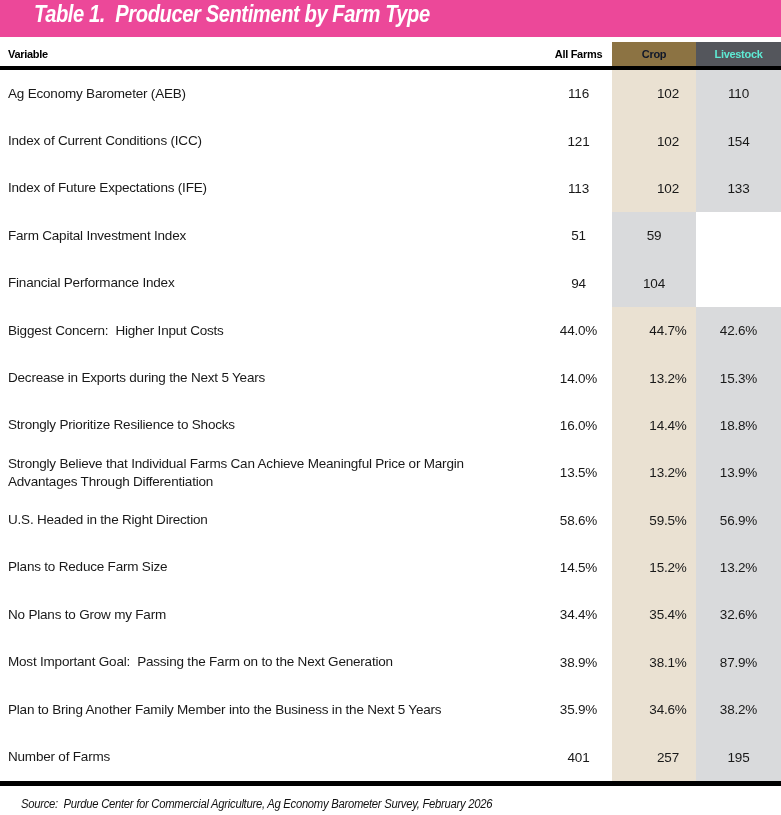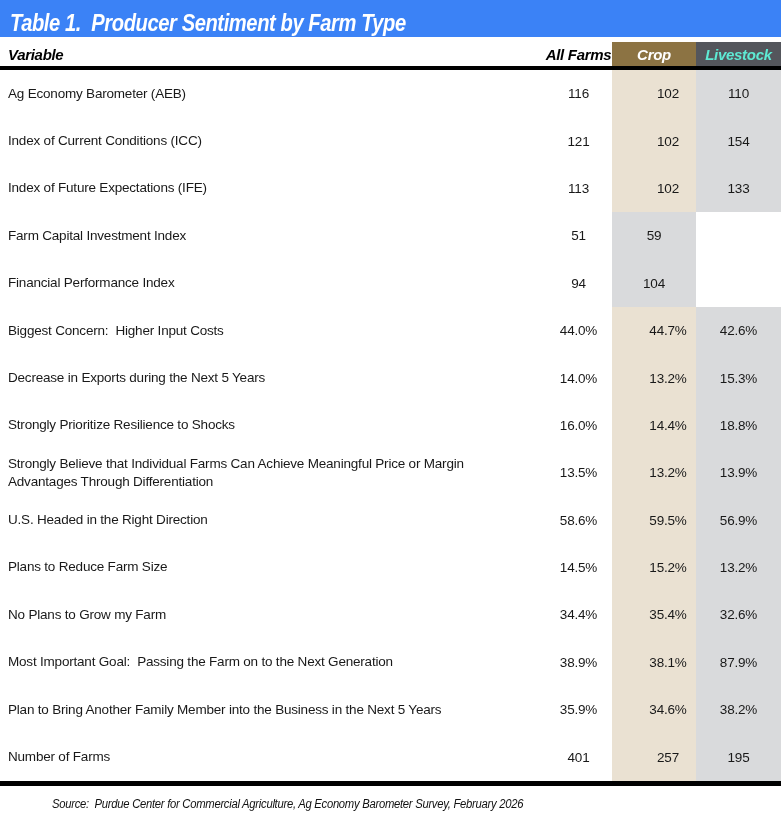--- a/index.html
+++ b/index.html
@@ -8,24 +8,24 @@
     width: 781px; height: 815px;
     font-family: "Liberation Sans", sans-serif;
     color: #111111;
     overflow: hidden;
   }
   .table-wrap { width: 781px; height: 815px; background: #ffffff; position: relative; }
 
   
   .title-bar {
     height: 37px;
-    background: #3b82f6;
+    background: #ec4899;
     display: flex;
-    align-items: flex-end;
-    padding-left: 10px;
+    align-items: flex-start;
+    padding-left: 34px;
     overflow: hidden;
   }
   .title-text {
     color: #ffffff;
     font-weight: bold;
     font-style: italic;
     font-size: 24px;
     letter-spacing: -0.5px;
     white-space: pre;
     transform: scaleX(0.84);
@@ -36,29 +36,28 @@
   .header-row {
     display: grid;
     grid-template-columns: 545px 67px 84px 85px;
     height: 24px;
     margin-top: 5px;
   }
   .header-cell {
     display: flex;
     align-items: center;
     font-weight: bold;
-    font-style: italic;
-    font-size: 15px;
+    font-size: 11px;
     letter-spacing: -0.3px;
     white-space: pre;
     text-align: center;
   }
   .hc-variable { padding-left: 8px; color: #000000; }
   .hc-allfarms { justify-content: center; color: #000000; }
-  .hc-crop     { justify-content: center; background: #8c7343; color: #ffffff; }
+  .hc-crop     { justify-content: center; background: #8c7343; color: #0f172a; }
   .hc-livestock{ justify-content: center; background: #54565c; color: #5eead4; }
 
   .rule-top { height: 4px; background: #000000; }
   .rule-bottom { height: 5px; background: #000000; }
 
   
   .tbody { display: grid; grid-auto-rows: 47.4px; }
   .trow {
     display: grid;
     grid-template-columns: 545px 67px 84px 85px;
@@ -74,21 +73,21 @@
     padding-left: 8px;
     padding-right: 24px;
     line-height: 1.35;
     white-space: pre-wrap;
   }
   .cell-num { justify-content: center; }
   .col-crop { background: #eae1d2; padding-left: 28px; }
   .col-livestock { background: #d9dadc; }
 
   
-  .source-row { padding: 8px 0 0 8px; margin-left: 44px; }
+  .source-row { padding: 8px 0 0 21px; }
   .source-text {
     font-style: italic;
     font-size: 12px;
     letter-spacing: -0.3px;
     color: #111111;
     white-space: pre;
     transform: scaleX(0.94);
     transform-origin: left center;
     display: inline-block;
   }

